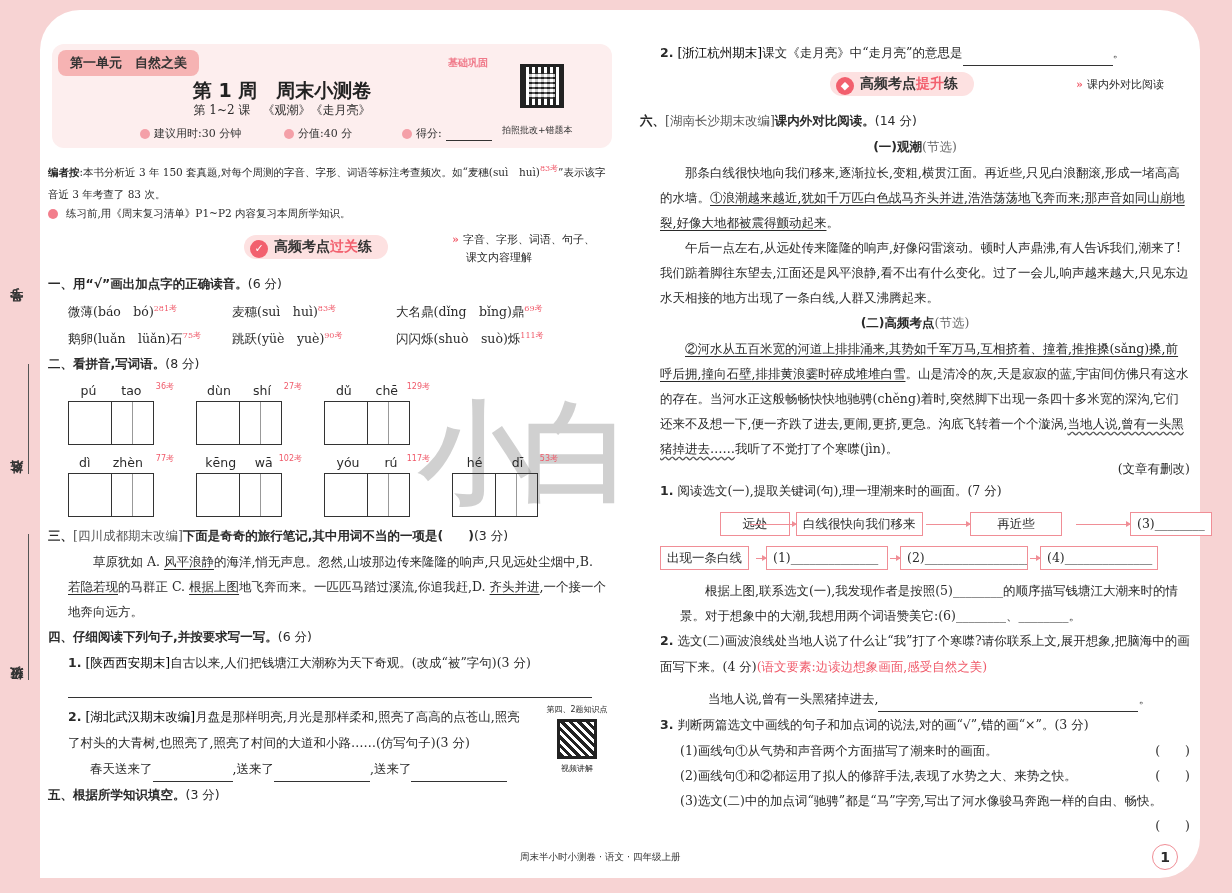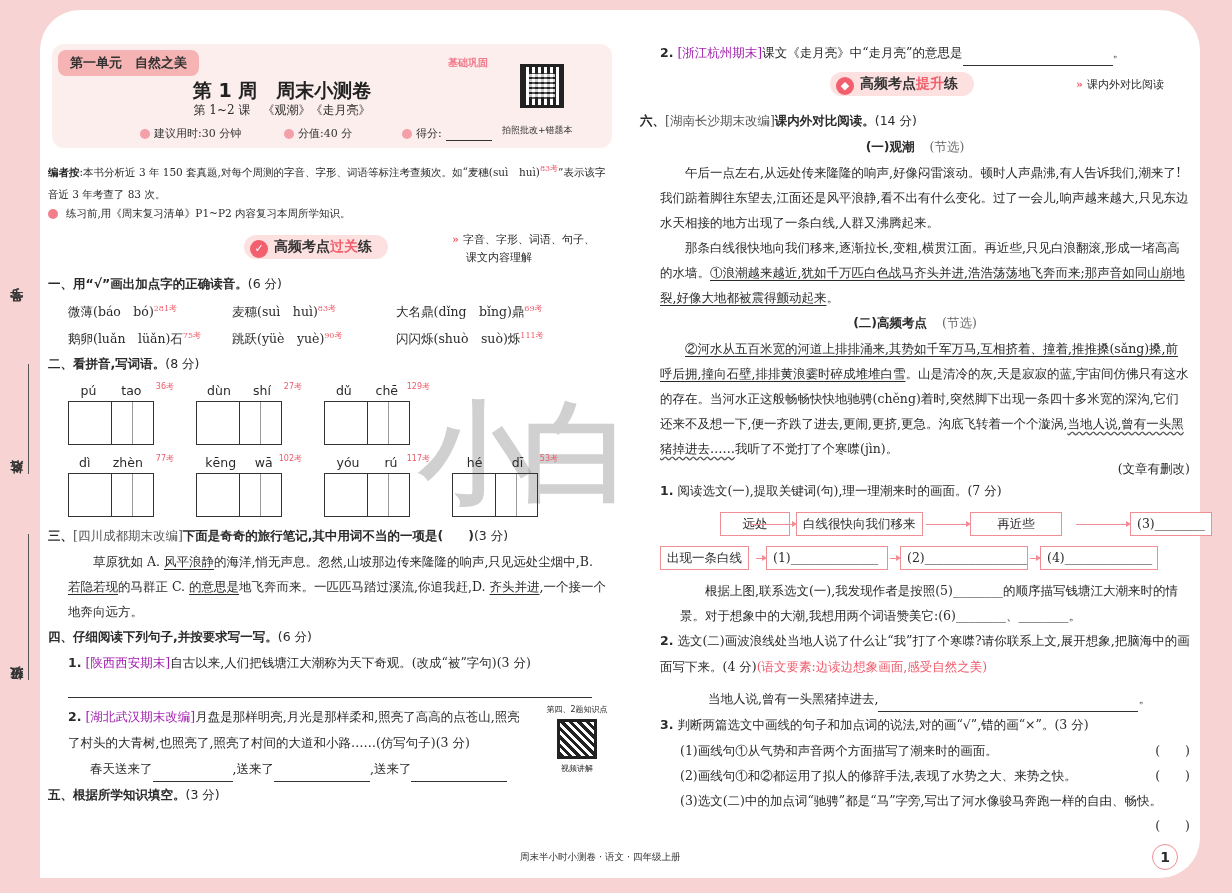--- a/index.html
+++ b/index.html
@@ -91,30 +91,30 @@
       linear-gradient(to right, transparent 49%, #999 49%, #999 51%, transparent 51%),
       linear-gradient(to bottom, transparent 49%, #999 49%, #999 51%, transparent 51%);
   }
   .box:last-child { border-right: none; }
 
   .para { font-size: 12.5px; line-height: 25px; padding-left: 20px; text-indent: 2em; }
   .ul { text-decoration: underline; text-underline-offset: 3px; }
   .wavy { text-decoration: underline wavy #555; text-underline-offset: 3px; }
   .sub-q { font-size: 12.5px; line-height: 26px; padding-left: 20px; }
   .sub-q .num { font-family: "DejaVu Sans", sans-serif; font-weight: bold; margin-right: 4px; }
-  .sub-q .src { color: #a21caf; }
+  .sub-q .src { color: #000000; }
   .blank-line { border-bottom: 1px solid #333; margin-left: 40px; height: 22px; }
   .blank { display: inline-block; border-bottom: 1px solid #333; height: 14px; vertical-align: bottom; }
 
   .qr-small { position: absolute; right: 0; top: 0; width: 62px; text-align: center; font-family: "DejaVu Sans", sans-serif; font-size: 8px; }
   .qr-small .qrb { width: 40px; height: 40px; margin: 4px auto; border: 3px solid #222; background: repeating-linear-gradient(45deg,#222 0 3px,#fff 3px 6px); }
 
   .red-note { color: #f05a6a; }
   .center-title { text-align: center; font-family: "DejaVu Sans", sans-serif; font-weight: bold; font-size: 12.5px; line-height: 26px; }
-  .center-title .src { font-family: "DejaVu Serif", serif; font-weight: normal; color: #666; padding-left: 15px; }
+  .center-title .src { font-family: "DejaVu Serif", serif; font-weight: normal; color: #666; }
   .right-attr { text-align: right; font-size: 12.5px; }
 
   .flow { position: relative; height: 70px; margin-left: 20px; margin-top: 4px; }
   .fbox { position: absolute; height: 24px; border: 1px solid #f08e96; font-size: 12.5px; line-height: 22px; padding: 0 6px; background: #fff; white-space: nowrap; }
   .farrow { position: absolute; height: 1px; background: #f08e96; }
   .farrow::after { content: ""; position: absolute; right: -1px; top: -3px; border-left: 5px solid #f08e96; border-top: 3px solid transparent; border-bottom: 3px solid transparent; }
 
   .paren-row { display: flex; justify-content: space-between; padding-left: 20px; font-size: 12.5px; line-height: 25px; }
 
   .watermark {
@@ -272,21 +272,21 @@
           <span class="sup">53考</span>
         </div>
         <div class="boxes">
           <div class="box"></div>
           <div class="box"></div>
         </div>
       </div>
   </div>
 
   <div class="q-title" style="margin-top:6px;"><span>三、</span><span class="src">[四川成都期末改编]</span><span>下面是奇奇的旅行笔记,其中用词不当的一项是(　　)</span><span class="pts">(3 分)</span></div>
-  <div class="para"><span>草原犹如 A. </span><span class="ul">风平浪静</span><span>的海洋,悄无声息。忽然,山坡那边传来隆隆的响声,只见远处尘烟中,B. </span><span class="ul">若隐若现</span><span>的马群正 C. </span><span class="ul">的意思是</span><span>地飞奔而来。一匹匹马踏过溪流,你追我赶,D. </span><span class="ul">齐头并进</span><span>,一个接一个地奔向远方。</span></div>
+  <div class="para"><span>草原犹如 A. </span><span class="ul">风平浪静</span><span>的海洋,悄无声息。忽然,山坡那边传来隆隆的响声,只见远处尘烟中,B. </span><span class="ul">若隐若现</span><span>的马群正 C. </span><span class="ul">根据上图</span><span>地飞奔而来。一匹匹马踏过溪流,你追我赶,D. </span><span class="ul">齐头并进</span><span>,一个接一个地奔向远方。</span></div>
 
   <div class="q-title"><span>四、仔细阅读下列句子,并按要求写一写。</span><span class="pts">(6 分)</span></div>
   <div class="sub-q"><span class="num">1.</span><span class="src">[陕西西安期末]</span><span>自古以来,人们把钱塘江大潮称为天下奇观。(改成“被”字句)(3 分)</span></div>
   <div class="blank-line" style="margin-left:20px; margin-right:16px;"></div>
   <div style="position:relative; margin-top:6px;">
     <div class="sub-q" style="padding-right:78px;"><span class="num">2.</span><span class="src">[湖北武汉期末改编]</span><span>月盘是那样明亮,月光是那样柔和,照亮了高高的点苍山,照亮了村头的大青树,也照亮了,照亮了村间的大道和小路……(仿写句子)(3 分)</span></div>
     <div class="qr-small">
       <div>第四、2题知识点</div>
       <div class="qrb"></div>
       <div>视频讲解</div>
@@ -305,22 +305,22 @@
   <div class="banner-row" style="margin-top:2px;">
     <div class="banner" style="left:190px;">
       <span class="ic">◆</span>
       <span>高频考点</span><span class="hl">提升</span><span>练</span>
     </div>
     <div class="banner-tag" style="left:436px; top:8px;"><span class="arrow-tag">»</span><span>课内外对比阅读</span></div>
   </div>
 
   <div class="q-title"><span>六、</span><span class="src">[湖南长沙期末改编]</span><span>课内外对比阅读。</span><span class="pts">(14 分)</span></div>
   <div class="center-title"><span>(一)观潮</span><span class="src">(节选)</span></div>
+  <div class="para"><span>那条白线很快地向我们移来,逐渐拉长,变粗,横贯江面。再近些,只见白浪翻滚,形成一堵高高的水墙。</span><span class="ul">①浪潮越来越近,犹如千万匹白色战马齐头并进,浩浩荡荡地飞奔而来;那声音如同山崩地裂,好像大地都被震得颤动起来</span><span>。</span></div>
   <div class="para">午后一点左右,从远处传来隆隆的响声,好像闷雷滚动。顿时人声鼎沸,有人告诉我们,潮来了!我们踮着脚往东望去,江面还是风平浪静,看不出有什么变化。过了一会儿,响声越来越大,只见东边水天相接的地方出现了一条白线,人群又沸腾起来。</div>
-  <div class="para"><span>那条白线很快地向我们移来,逐渐拉长,变粗,横贯江面。再近些,只见白浪翻滚,形成一堵高高的水墙。</span><span class="ul">①浪潮越来越近,犹如千万匹白色战马齐头并进,浩浩荡荡地飞奔而来;那声音如同山崩地裂,好像大地都被震得颤动起来</span><span>。</span></div>
   <div class="center-title"><span>(二)高频考点</span><span class="src">(节选)</span></div>
   <div class="para"><span class="ul">②河水从五百米宽的河道上排排涌来,其势如千军万马,互相挤着、撞着,推推搡(sǎng)搡,前呼后拥,撞向石壁,排排黄浪霎时碎成堆堆白雪</span><span>。山是清冷的灰,天是寂寂的蓝,宇宙间仿佛只有这水的存在。当河水正这般畅畅快快地驰骋(chěng)着时,突然脚下出现一条四十多米宽的深沟,它们还来不及想一下,便一齐跌了进去,更闹,更挤,更急。沟底飞转着一个个漩涡,</span><span class="wavy">当地人说,曾有一头黑猪掉进去……</span><span>我听了不觉打了个寒噤(jìn)。</span></div>
   <div class="right-attr">(文章有删改)</div>
 
   <div class="sub-q" style="padding-left:20px;"><span class="num">1.</span><span>阅读选文(一),提取关键词(句),理一理潮来时的画面。(7 分)</span></div>
   <div class="flow">
     <div class="fbox" style="left:18px; top:4px; width:70px; text-align:center;margin-left:42px;">远处</div>
     <div class="farrow" style="left:90px; top:16px; width:46px;"></div>
     <div class="fbox" style="left:136px; top:4px;">白线很快向我们移来</div>
     <div class="farrow" style="left:266px; top:16px; width:44px;"></div>

